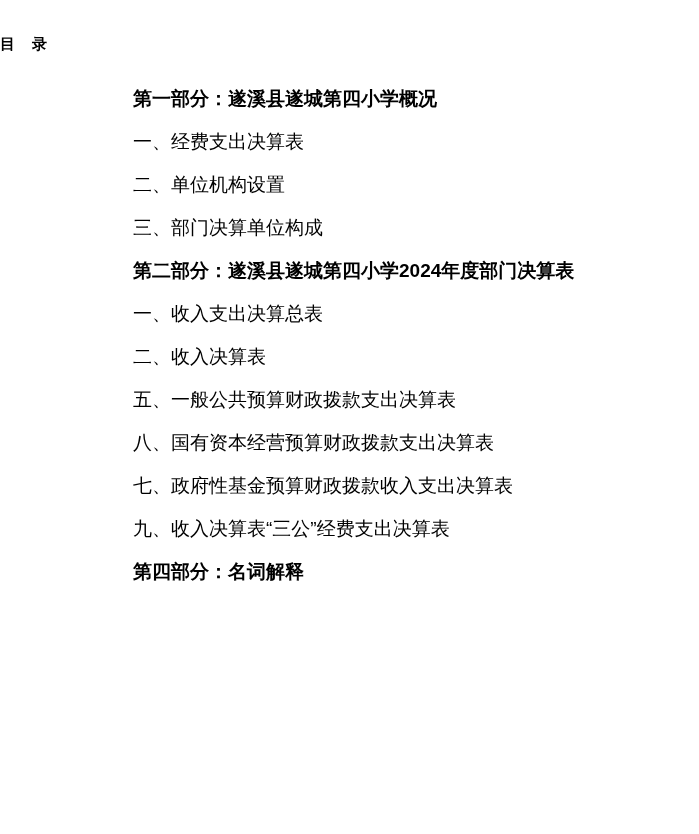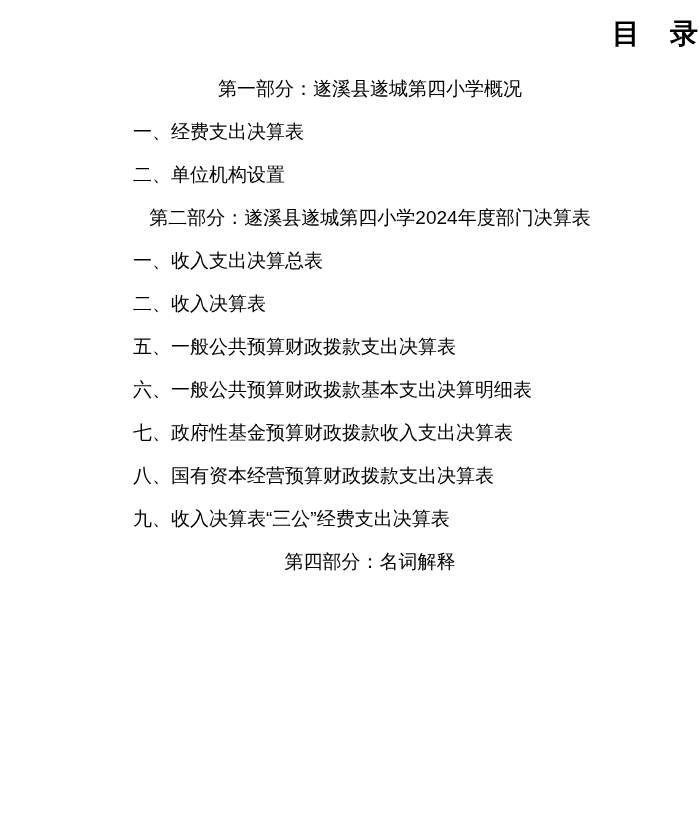--- a/index.html
+++ b/index.html
@@ -14,73 +14,72 @@
     font-family: "Liberation Sans", sans-serif;
     overflow: hidden;
   }
   .page {
     width: 699px;
     height: 834px;
     background: #ffffff;
     box-sizing: border-box;
   }
   .doc-title {
-    margin: 20px 0 0 0;
-    text-align: right;
-    font-size: 28px;
+    margin: 30px 0 0 0;
+    text-align: left;
+    font-size: 15px;
     font-weight: bold;
     line-height: 28px;
     letter-spacing: 1px;
   }
   .toc {
     margin: 30px 92px 0 85px; 
   }
   .toc p {
     margin: 0 0 21px 0;
     font-size: 19px;
     line-height: 22px;
     text-indent: 48px; 
     font-weight: normal;
   }
   .toc p.part-heading {
-    font-weight: normal;
-    text-align: center;
+    font-weight: bold;
   }
 </style>
 </head>
 <body>
 
 <main class="page">
 
   <h1 class="doc-title">目　录</h1>
 
   <section class="toc">
 
     <p class="part-heading">第一部分：遂溪县遂城第四小学概况</p>
 
     <p>一、经费支出决算表</p>
 
     <p>二、单位机构设置</p>
 
+    <p>三、部门决算单位构成</p>
 
     <p class="part-heading">第二部分：遂溪县遂城第四小学2024年度部门决算表</p>
 
     <p>一、收入支出决算总表</p>
 
     <p>二、收入决算表</p>
 
 
 
     <p>五、一般公共预算财政拨款支出决算表</p>
 
-    <p>六、一般公共预算财政拨款基本支出决算明细表</p>
+
+    <p>八、国有资本经营预算财政拨款支出决算表</p>
 
     <p>七、政府性基金预算财政拨款收入支出决算表</p>
-
-    <p>八、国有资本经营预算财政拨款支出决算表</p>
 
     <p>九、收入决算表“三公”经费支出决算表</p>
 
 
     <p class="part-heading">第四部分：名词解释</p>
 
   </section>
 
 </main>
 

